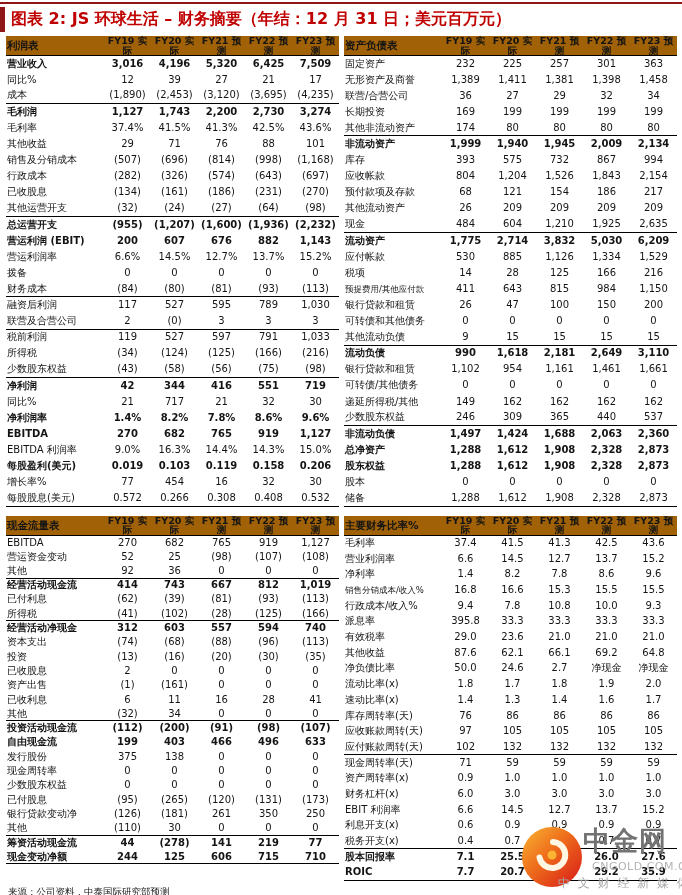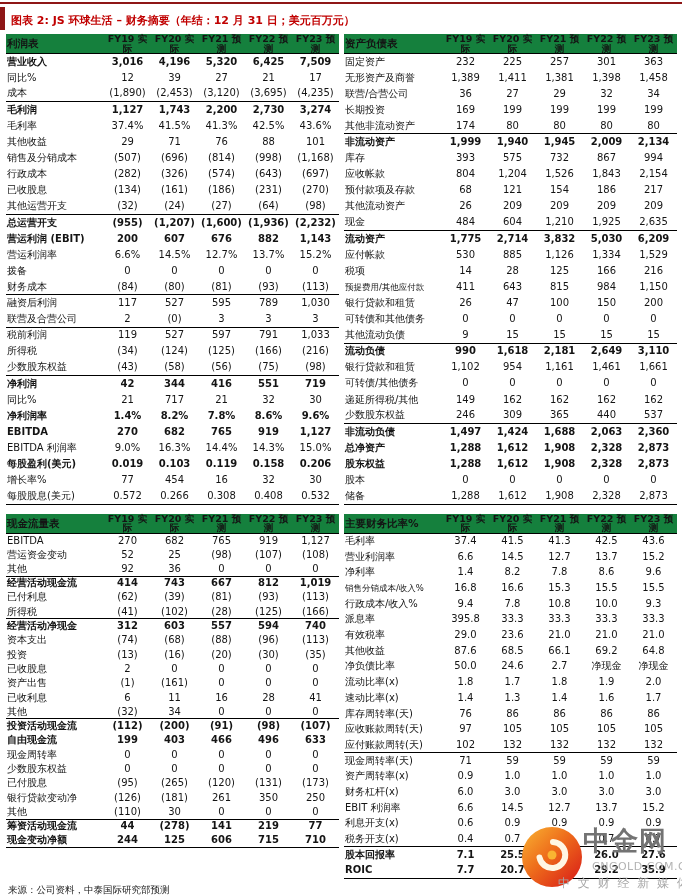--- a/index.html
+++ b/index.html
@@ -1,26 +1,26 @@
 <!DOCTYPE html>
 <html><head>
 <meta charset="utf-8">
 <style>
   html,body{margin:0;padding:0;background:#ffffff;}
   .page{position:relative;width:682px;height:895px;background:#fff;overflow:hidden;
         font-family:"DejaVu Sans","Liberation Sans",sans-serif;color:#141414;}
   .topline{position:absolute;top:2px;left:0;width:682px;height:2px;background:#8e1616;}
   .titlebar{margin:7px 0 2px 0;border-left:5px solid #8e1616;padding:2px 0 2px 6px;}
-  .title{color:#c00000;font-size:11px;font-weight:bold;}
+  .title{color:#c00000;font-size:16px;font-weight:bold;}
   .grid{display:grid;grid-template-columns:333px 333px;column-gap:5px;row-gap:9px;
         padding:2px 5px 0 6px;align-items:start;}
   .tbl{border-collapse:collapse;table-layout:fixed;width:100%;}
   .tbl th,.tbl td{padding:0 1px;text-align:center;font-size:10px;line-height:1;font-weight:normal;}
   .tbl .lbl{text-align:left;white-space:nowrap;overflow:hidden;}
-  .tbl thead th{background:#15803d;font-weight:bold;font-size:9.5px;height:17px;border-bottom:1.5px solid #000;}
+  .tbl thead th{background:#a16207;font-weight:bold;font-size:9.5px;height:17px;border-bottom:1.5px solid #000;}
   .tbl thead th.lbl{font-size:10.5px;}
   .t-top tbody tr{height:16.1px;}
   .t-cf  tbody tr{height:14.3px;}
   .t-ra  tbody tr{height:15.7px;}
   .tbl tbody tr.b td{font-weight:bold;}
   .tbl tbody tr.t td{border-top:1.5px solid #000;}
   .tbl tbody tr.s td.lbl{font-size:8.5px;margin-top:8px;}
   .tbl tbody tr:last-child td{border-bottom:1.5px solid #000;}
   .source{margin:5px 0 0 8px;font-size:9.5px;color:#222;}
   .watermark{position:absolute;left:520px;top:823px;width:162px;height:70px;z-index:5;}
@@ -666,20 +666,28 @@
           </tr>
           <tr class="b">
             <td class="lbl">自由现金流</td>
             <td>199</td>
             <td>403</td>
             <td>466</td>
             <td>496</td>
             <td>633</td>
           </tr>
           <tr>
+            <td class="lbl">发行股份</td>
+            <td>375</td>
+            <td>138</td>
+            <td>0</td>
+            <td>0</td>
+            <td>0</td>
+          </tr>
+          <tr>
             <td class="lbl">现金周转率</td>
             <td>0</td>
             <td>0</td>
             <td>0</td>
             <td>0</td>
             <td>0</td>
           </tr>
           <tr>
             <td class="lbl">少数股东权益</td>
             <td>0</td>
@@ -802,21 +810,21 @@
             <td class="lbl">有效税率</td>
             <td>29.0</td>
             <td>23.6</td>
             <td>21.0</td>
             <td>21.0</td>
             <td>21.0</td>
           </tr>
           <tr>
             <td class="lbl">其他收益</td>
             <td>87.6</td>
-            <td>68.5</td>
+            <td>62.1</td>
             <td>66.1</td>
             <td>69.2</td>
             <td>64.8</td>
           </tr>
           <tr>
             <td class="lbl">净负债比率</td>
             <td>50.0</td>
             <td>24.6</td>
             <td>2.7</td>
             <td>净现金</td>

